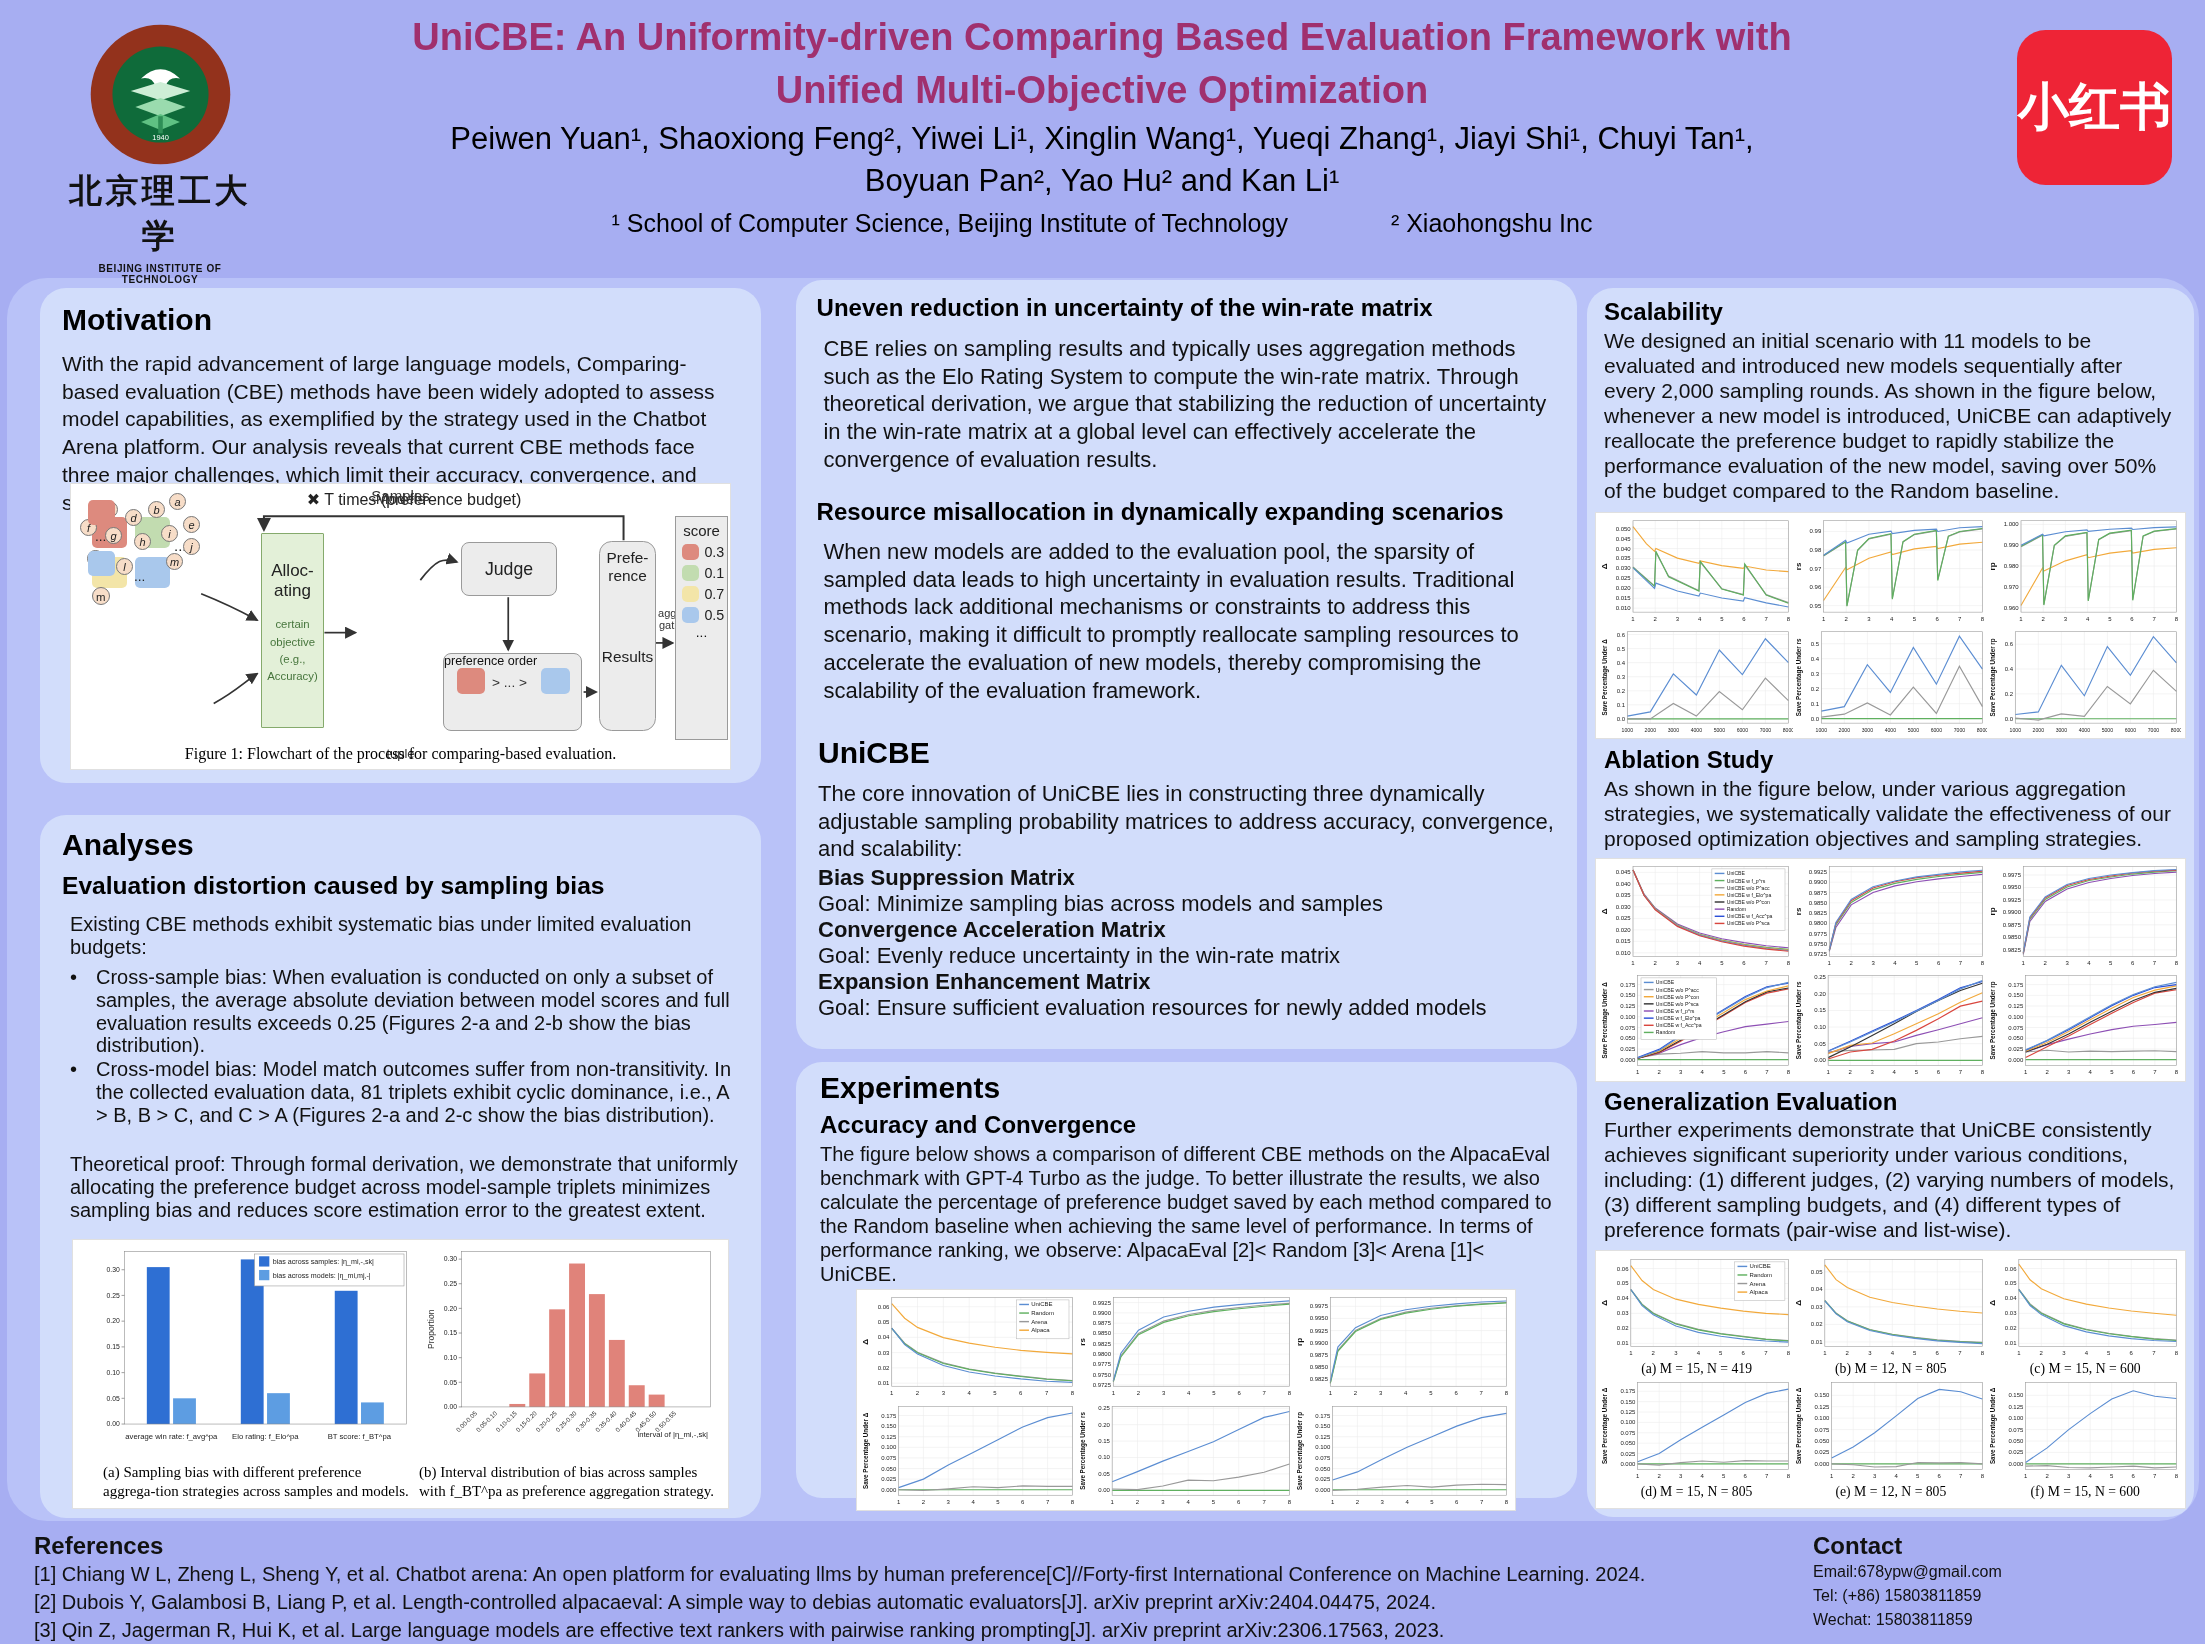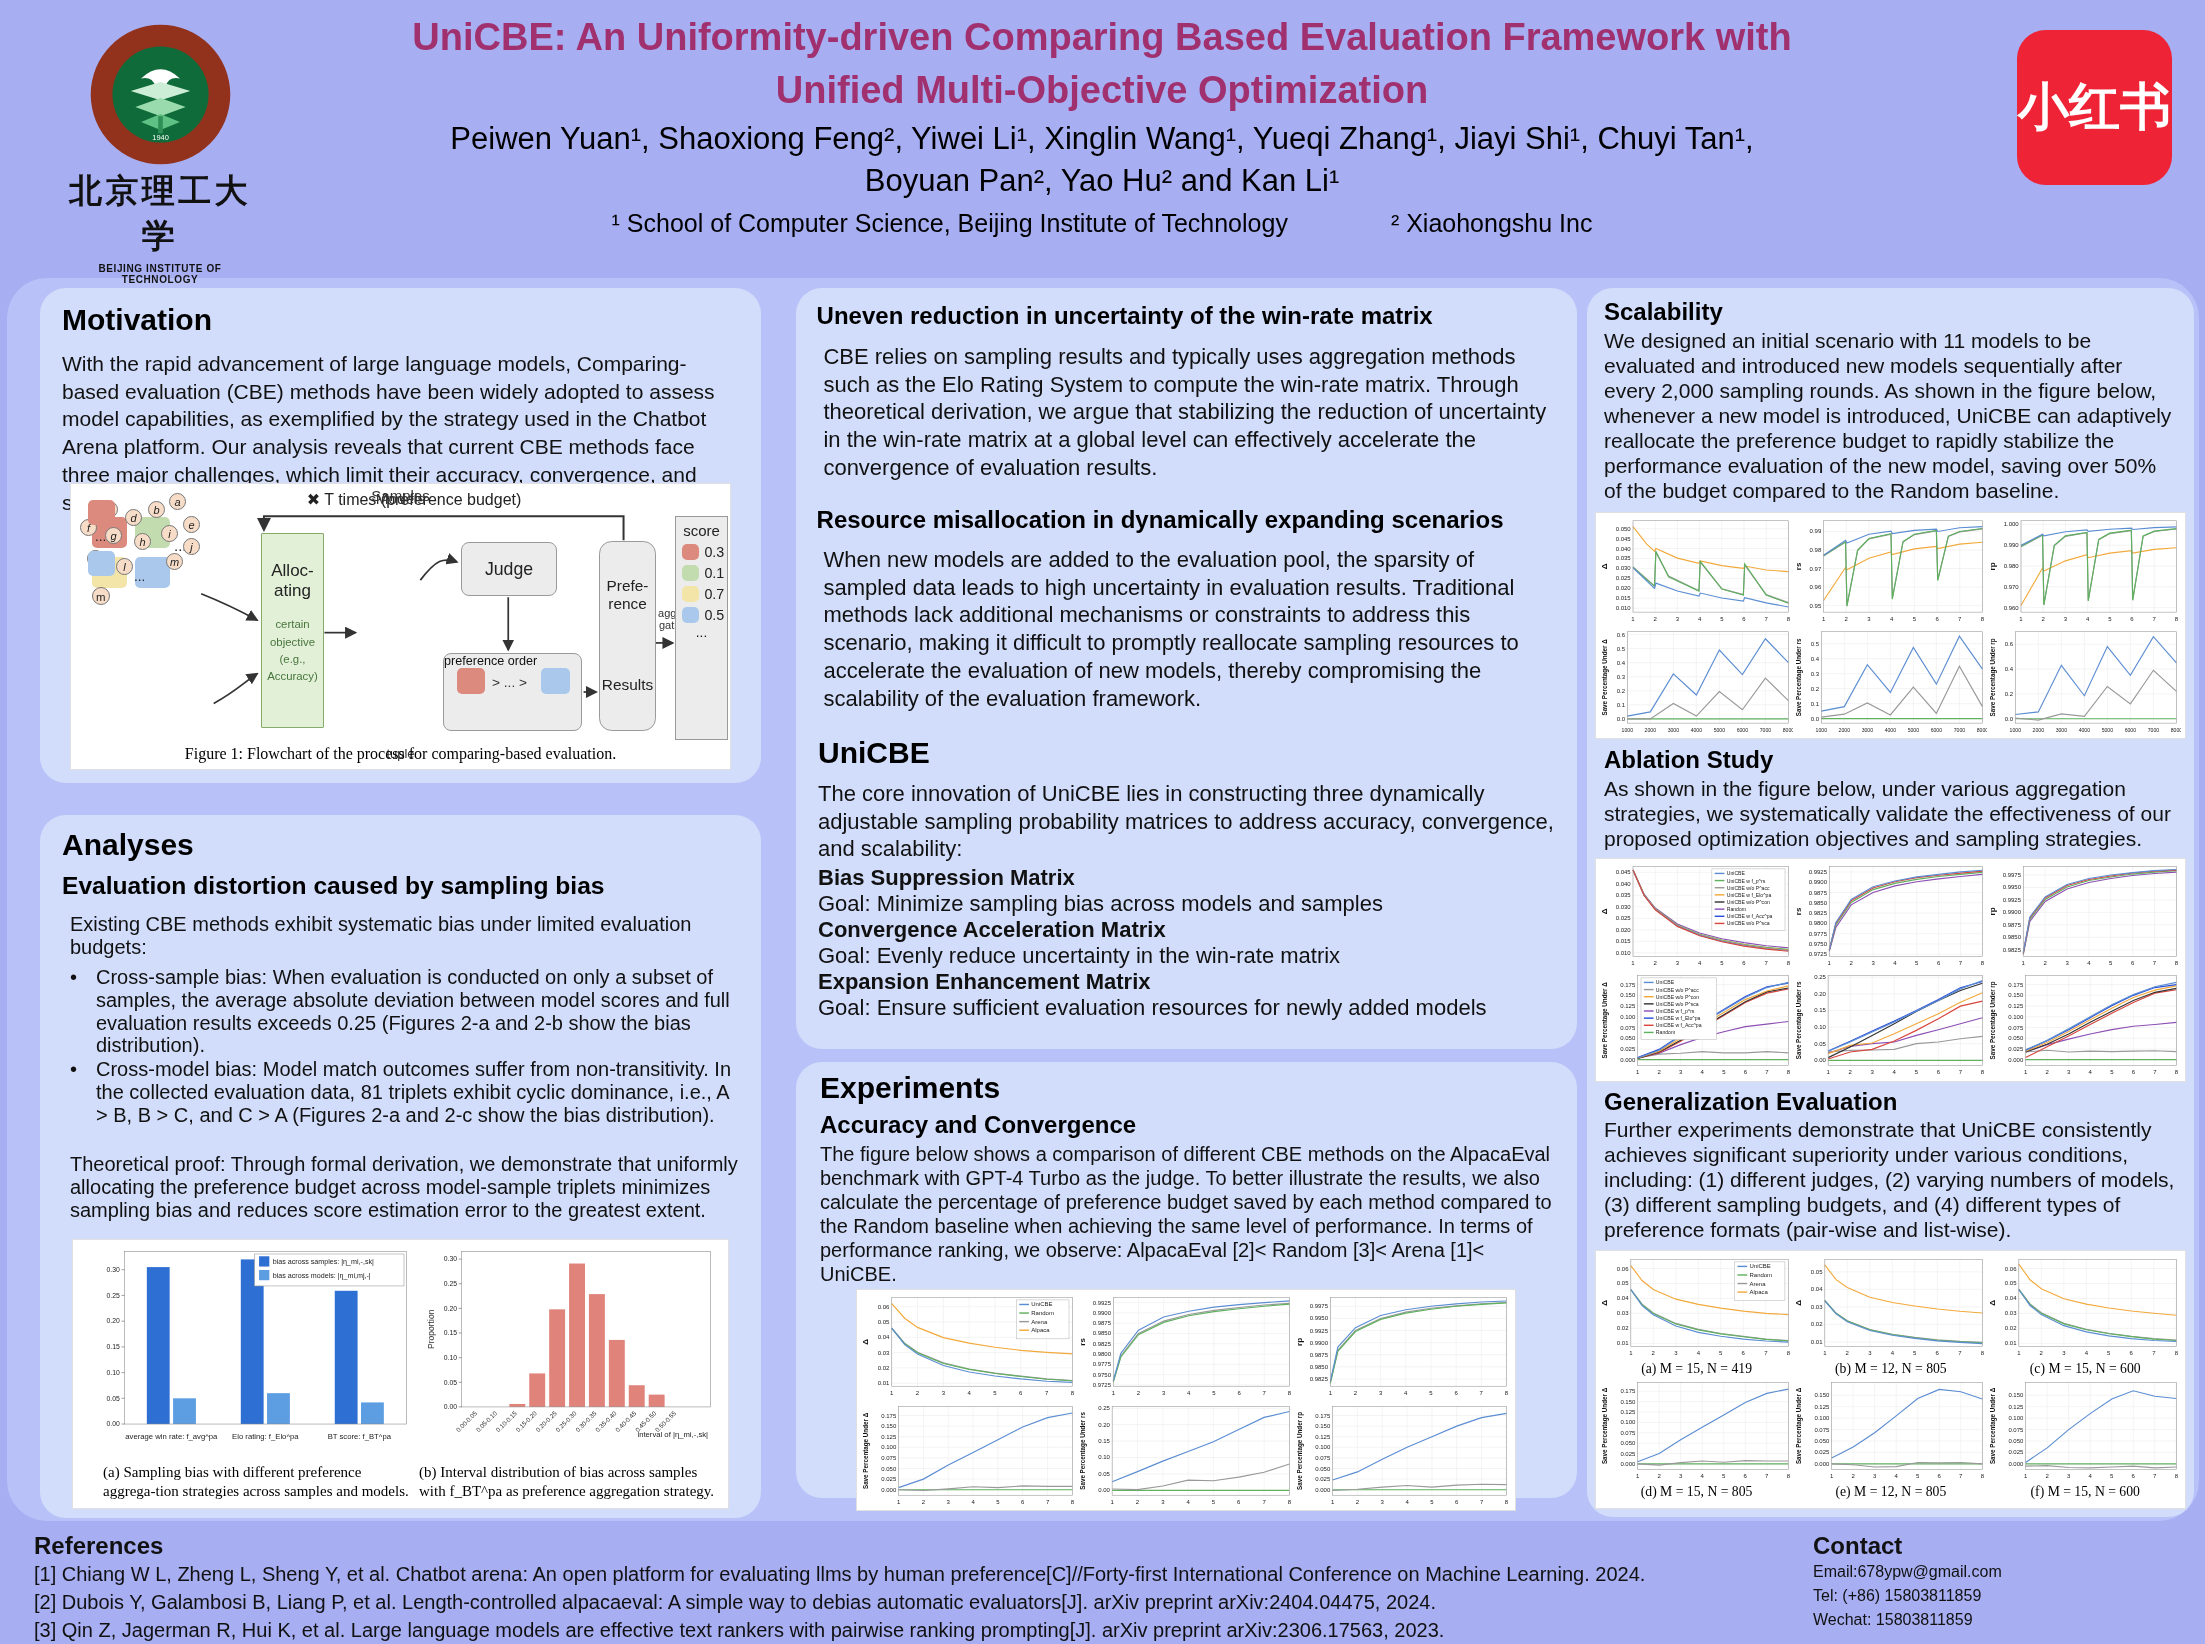--- a/index.html
+++ b/index.html
@@ -2,21 +2,21 @@
 <html style="font-size:9.1px"><head>
 <meta charset="utf-8">
 <style>
 *{margin:0;padding:0;box-sizing:border-box}
 html,body{background:#a7aef2}
 .page{position:relative;width:2205px;height:1645px;background:#a7aef2;font-family:"Liberation Sans",sans-serif;color:#111;overflow:hidden}
 .bodybg{position:absolute;left:6.9px;top:278px;width:2192px;height:1243px;background:#b9c2f8;border-radius:40px}
 .panel{position:absolute;background:#d2ddfb;border-radius:26px}
 #p-motivation{left:40px;top:288px;width:721px;height:495px}
 #p-analyses{left:40px;top:815px;width:721px;height:703px}
-#p-mid1{left:796px;top:288px;width:781px;height:540px}
+#p-mid1{left:796px;top:280px;width:781px;height:540px}
 #p-mid2{left:796px;top:726px;width:781px;height:323px}
 #p-mid3{left:796px;top:1062px;width:781px;height:436px}
 #p-right{left:1587px;top:288px;width:607px;height:1229px}
 .abs{position:absolute}
 .h2{font-size:30px;font-weight:bold;color:#000}
 .h3{font-size:24.6px;font-weight:bold;color:#000}
 .h3s{font-size:24px;font-weight:bold;color:#000}
 .body37{font-size:21px;line-height:1.32;color:#111}
 .body38{font-size:22px;line-height:1.26;color:#111}
 .body35{font-size:20px;line-height:1.14;color:#111}
@@ -157,21 +157,21 @@
       <div class="f1-box" style="left:390px;top:58px;width:96px;height:54px;display:flex;align-items:center;justify-content:center;font-size:17.7px;color:#222">
         <span>Judge</span>
       </div>
       <div class="f1-box" style="left:372px;top:169px;width:139px;height:78px">
         <span class="chip abs" style="left: 12.6px; top: 13.7px; width: 28.6px; height: 26px; background: rgb(221, 138, 126);"></span>
         <span class="abs" style="left:48px;top:20.6px;font-size:13.7px;color:#333">&gt; ... &gt;</span>
         <span class="chip abs" style="left: 97px; top: 13.7px; width: 28.6px; height: 26px; background: rgb(169, 200, 236);"></span>
         <div class="lab" style="bottom:4.6px;font-size:12.6px">preference order</div>
       </div>
       <div class="f1-box" style="left:528px;top:57px;width:57px;height:190px;border-radius:12.6px;text-align:center">
-        <div style="margin-top:35px;font-size:15.4px;color:#222">Prefe-</div>
+        <div style="margin-top:7px;font-size:15.4px;color:#222">Prefe-</div>
         <div style="font-size:15.4px;color:#222">rence</div>
         <div style="margin-top:63px;font-size:15.4px;color:#222">Results</div>
       </div>
       <div class="abs" style="left:584px;top:123px;width:38px;text-align:center;font-size:11px;color:#333">
         <div>aggre-</div>
         <div>gation</div>
       </div>
       <div class="abs" style="left:604px;top:32px;width:53px;height:224px;background:#ececec;border:1.1px solid #9a9a9a">
         <div style="text-align:center;margin-top:4.6px;font-size:15px;color:#222">score</div>
         <div class="scorerow">

